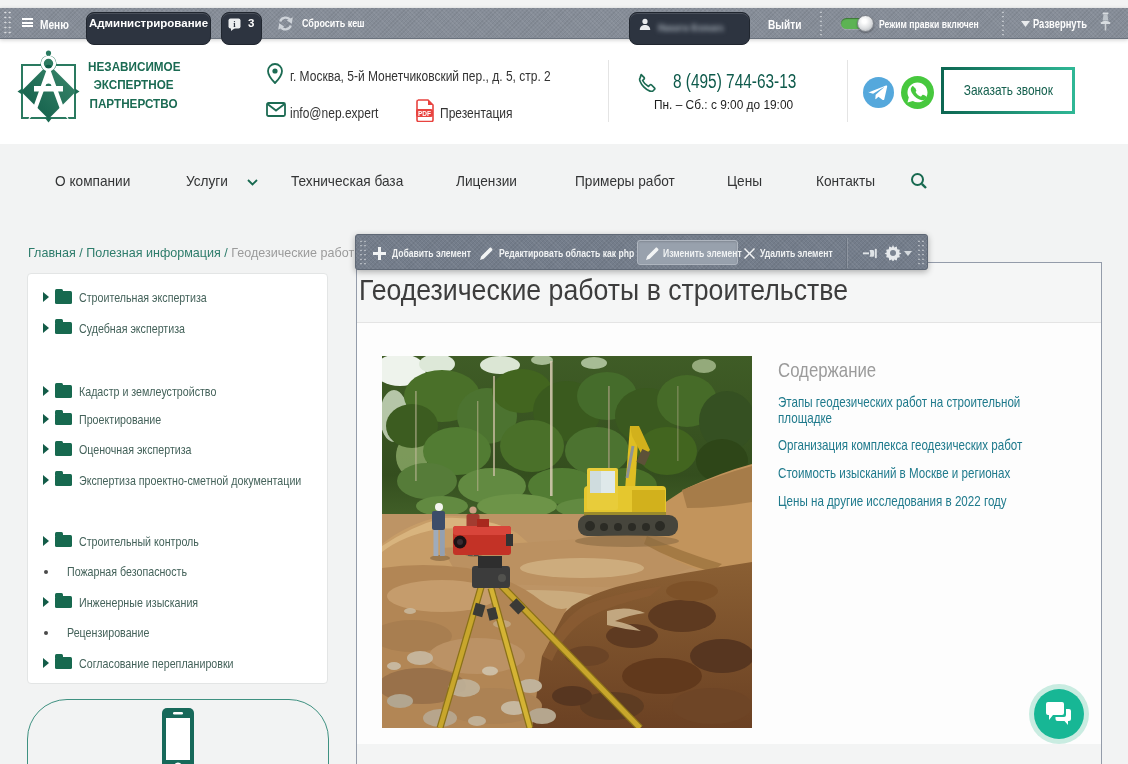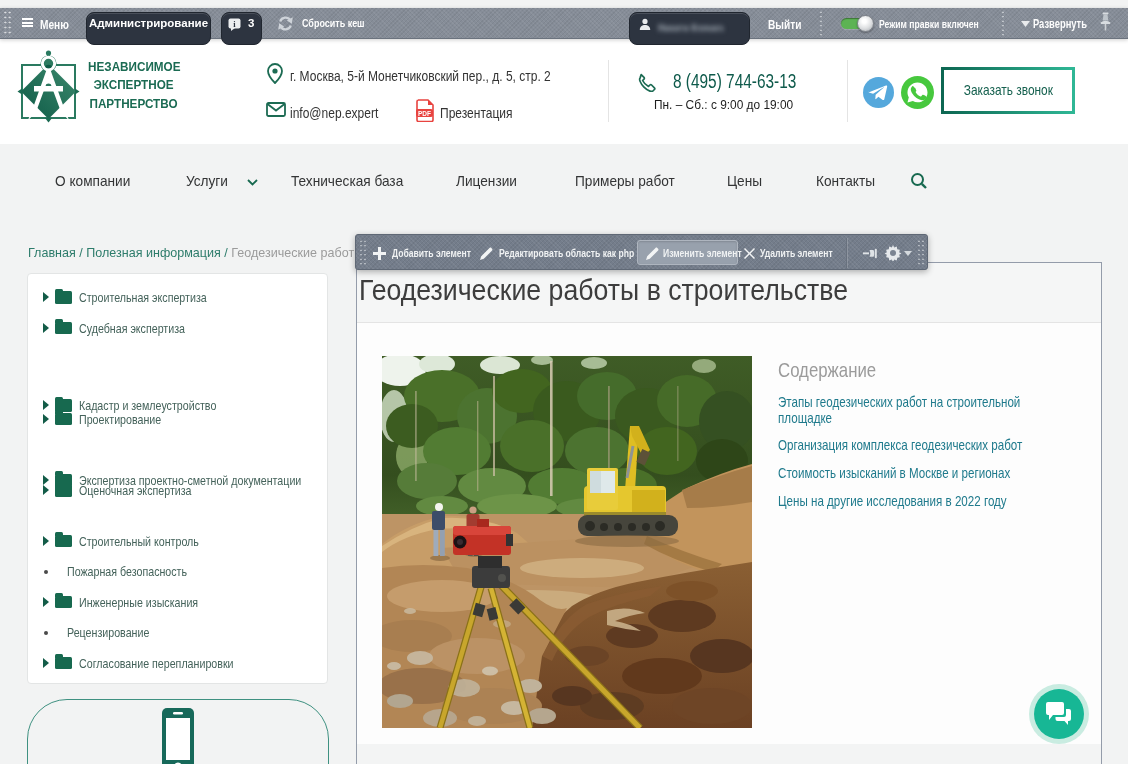--- a/index.html
+++ b/index.html
@@ -369,31 +369,31 @@
     <div class="ti" style="top:13px;">
         <div class="arr"></div>
         <div class="fold"></div>
         <div class="lbl">Строительная экспертиза</div>
       </div>
     <div class="ti" style="top:43.5px;">
         <div class="arr"></div>
         <div class="fold"></div>
         <div class="lbl">Судебная экспертиза</div>
       </div>
-    <div class="ti" style="top:121px;text-decoration:underline;">
+    <div class="ti" style="top:107px;text-decoration:underline;">
         <div class="arr"></div>
         <div class="fold"></div>
         <div class="lbl">Кадастр и землеустройство</div>
       </div>
     <div class="ti" style="top:134.9px;">
         <div class="arr"></div>
         <div class="fold"></div>
         <div class="lbl">Проектирование</div>
       </div>
-    <div class="ti" style="top:165.3px;margin-top:41px;">
+    <div class="ti" style="top:165.3px;">
         <div class="arr"></div>
         <div class="fold"></div>
         <div class="lbl">Оценочная экспертиза</div>
       </div>
     <div class="ti" style="top:195.8px;">
         <div class="arr"></div>
         <div class="fold"></div>
         <div class="lbl">Экспертиза проектно-сметной документации</div>
       </div>
     <div class="ti" style="top:287.1px;">

